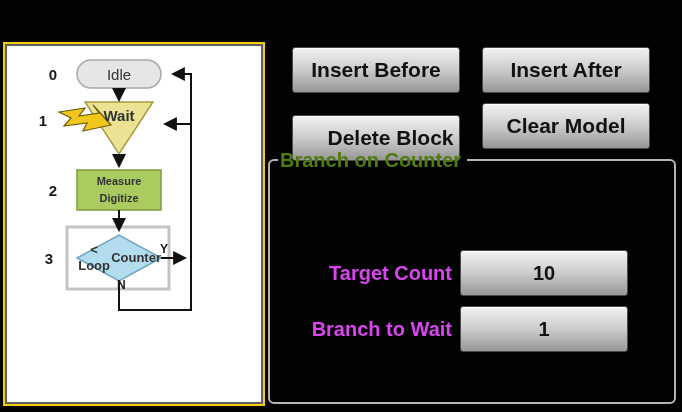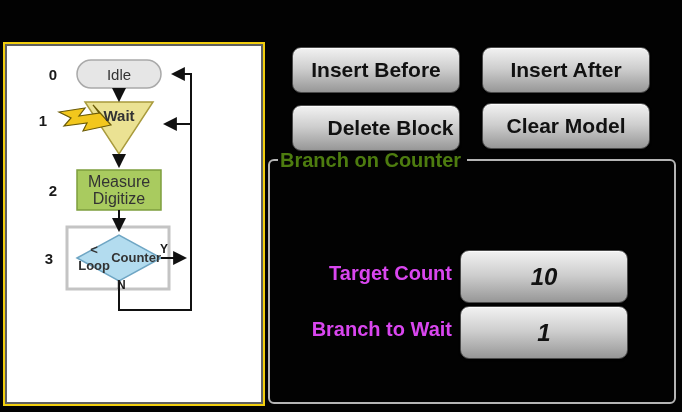--- a/index.html
+++ b/index.html
@@ -27,32 +27,32 @@
     position:absolute;left:3px;top:42px;width:262px;height:364px;background:#ffffff;
     border:2px solid #f2ce0d;box-shadow:inset 0 0 0 2px #5f5f5f;
   }
   .fc-area{position:absolute;inset:2px;}
   .fc-area svg{position:absolute;left:0;top:0;}
   .fc-label{position:absolute;display:flex;align-items:center;justify-content:center;
     color:#333;text-align:center;}
   .fc-num{position:absolute;display:flex;align-items:center;justify-content:center;
     color:#1a1a1a;font-weight:bold;font-size:15px;}
   .fc-yn{position:absolute;color:#1a1a1a;font-weight:bold;font-size:12px;line-height:12px;}
-  .lh17{flex-direction:column;line-height:17px;font-size:16px;font-weight:400;}
+  .lh17{flex-direction:column;line-height:17px;font-size:11px;font-weight:700;}
   .lh16{line-height:16px;font-size:13px;font-weight:600;}
   
   .btn{
     position:absolute;display:flex;align-items:center;justify-content:center;
     background:linear-gradient(180deg,#f2f2f2 0%,#cdcdcd 48%,#979797 100%);
-    border:1px solid #4a4a4a;border-radius:9px;
+    border:1px solid #4a4a4a;border-radius:3px;
     box-shadow:inset 0 1px 0 rgba(255,255,255,.8),0 1px 2px rgba(0,0,0,.8);
     color:#111;font-weight:bold;cursor:pointer;
   }
   .btn-big{width:168px;height:46px;font-size:21px;}
-  .btn-val{width:168px;height:53px;font-size:24px;font-style:italic;}
+  .btn-val{width:168px;height:46px;font-size:20px;}
   
   .group{
     position:absolute;left:268px;top:150px;width:408px;height:254px;
     border:2px solid #b5b5b5;border-radius:6px;margin:0;padding:0;background:transparent;
   }
   .group legend{
     color:#4d7c0f;font-size:20px;font-weight:bold;padding:0 6px 0 2px;margin-left:8px;line-height:1;
   }
   .field-label{
     position:absolute;display:flex;align-items:center;justify-content:flex-end;
@@ -105,21 +105,21 @@
         <span>Counter</span>
       </div>
 
       <div class="fc-yn" style="left:153px;top:197px;">Y</div>
       <div class="fc-yn" style="left:110px;top:233px;">N</div>
     </div>
   </div>
 
   <div class="btn btn-big" style="left:292px;top:47px;">Insert Before</div>
   <div class="btn btn-big" style="left:482px;top:47px;">Insert After</div>
-  <div class="btn btn-big" style="left:292px;top:105px;padding-left:29px;">Delete Block</div>
+  <div class="btn btn-big" style="left:292px;top:115px;padding-left:29px;">Delete Block</div>
   <div class="btn btn-big" style="left:482px;top:103px;">Clear Model</div>
 
   <fieldset class="group">
     <legend>Branch on Counter</legend>
 
     <div class="field-label" style="left:20px;top:80px;width:162px;height:46px;">Target Count</div>
     <div class="btn btn-val" style="left:190px;top:80px;">10</div>
 
     <div class="field-label" style="left:10px;top:136px;width:172px;height:46px;">Branch to Wait</div>
     <div class="btn btn-val" style="left:190px;top:136px;">1</div>

